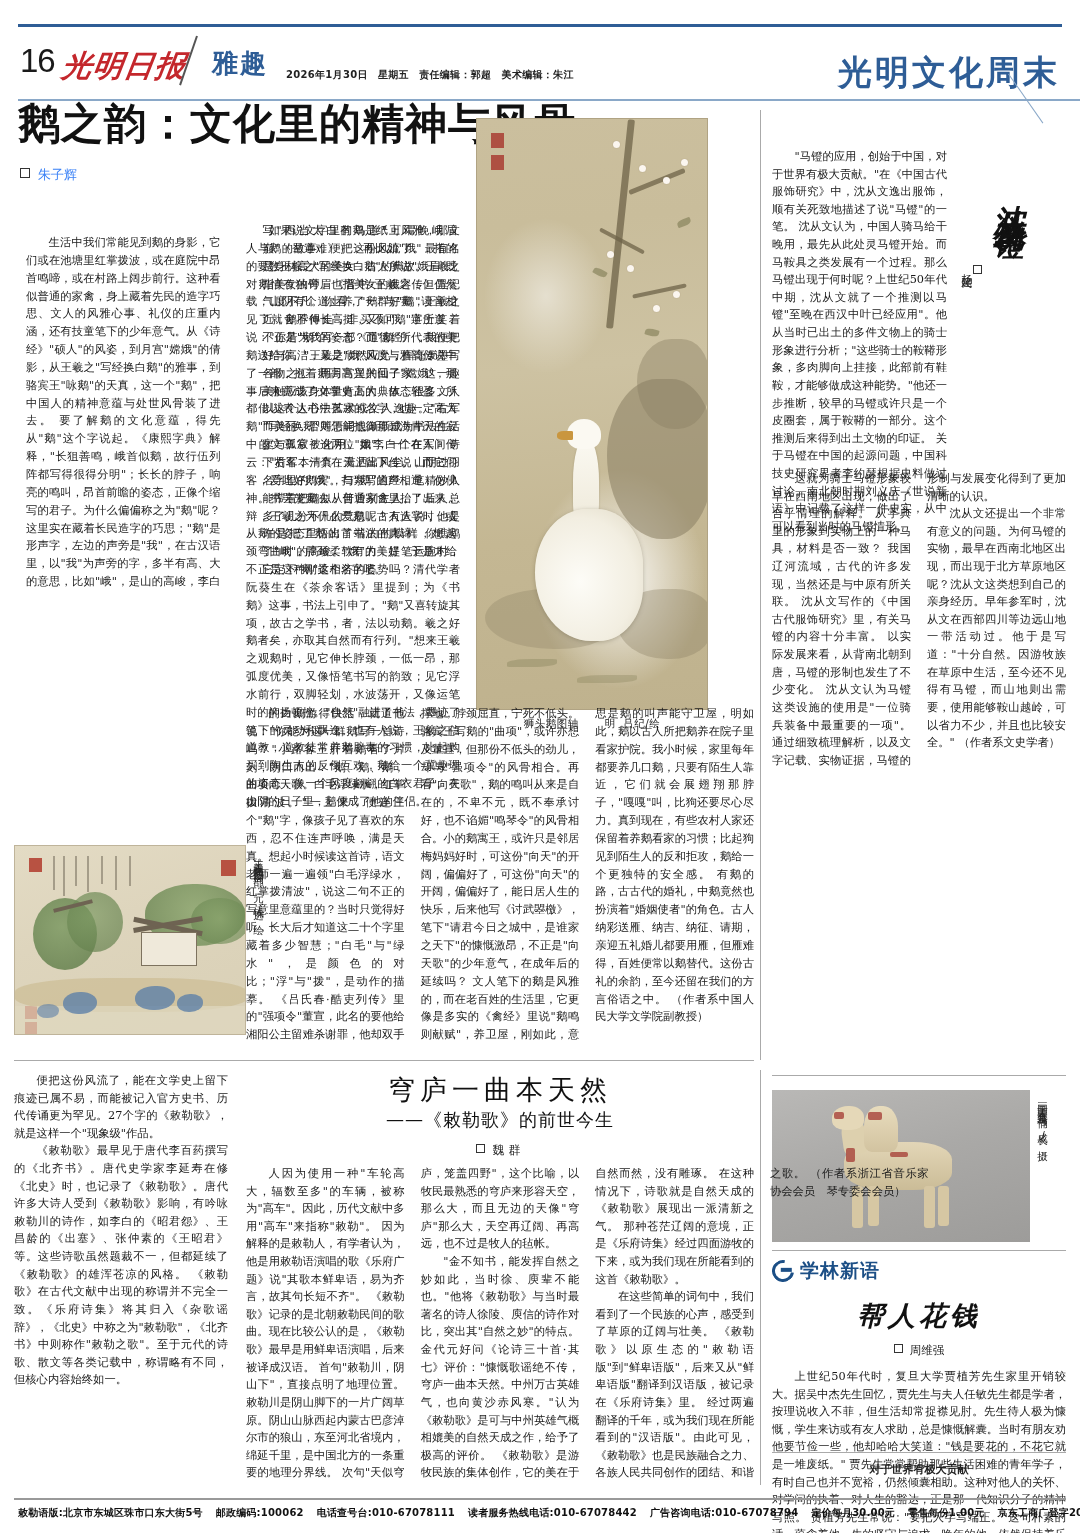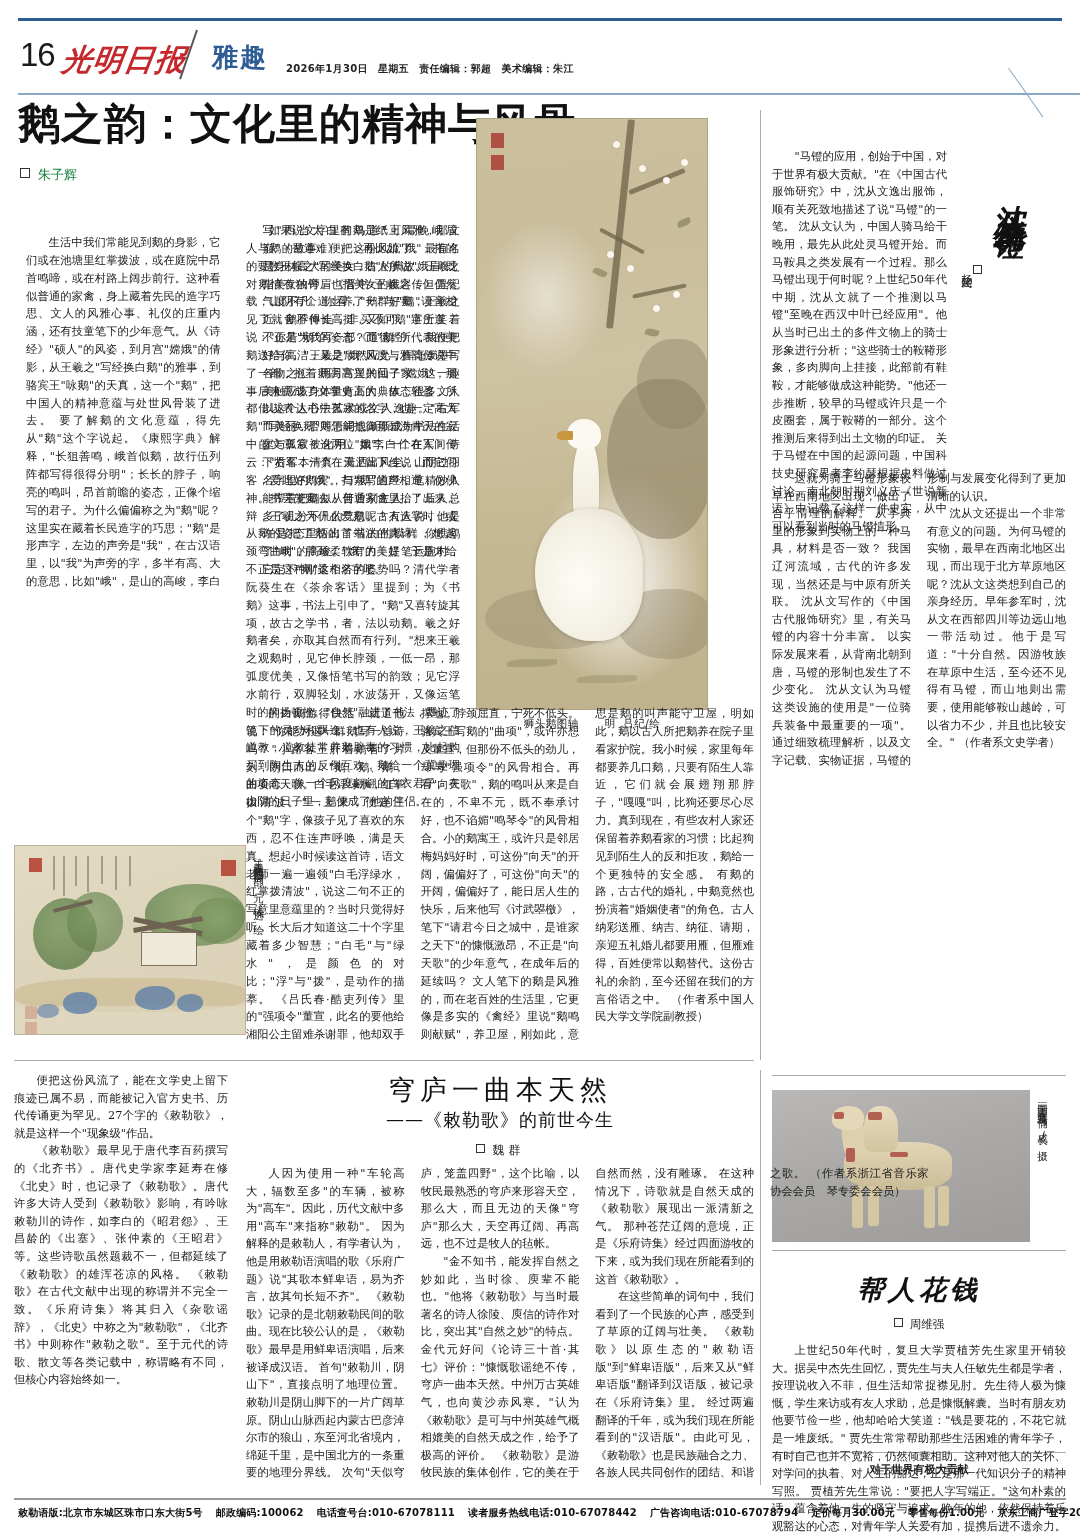--- a/index.html
+++ b/index.html
@@ -6,21 +6,21 @@
   html, body {
     width: 1080px; height: 1533px;
     background: #ffffff;
     font-family: "Liberation Serif", "DejaVu Serif", serif;
     overflow: hidden;
   }
   .page { position: relative; width: 1080px; height: 1533px; background: #fff; }
 
   
   .masthead {
-    position: absolute; left: 0; top: 18px; width: 1080px; height: 62px;
+    position: absolute; left: 0; top: 24px; width: 1080px; height: 62px;
   }
   .mh-rule-top {
     position: absolute; left: 18px; top: 0; width: 1044px; height: 3px;
     background: #2e5d96;
   }
   .page-num {
     position: absolute; left: 20px; top: 18px;
     font-size: 33px; font-weight: 400; color: #1a1a1a;
     font-family: "Liberation Sans", sans-serif; letter-spacing: -1px;
   }
@@ -64,21 +64,21 @@
   .main-area { position: absolute; left: 14px; top: 100px; width: 740px; }
 
   .headline {
     font-size: 42px; font-weight: 700; color: #111;
     font-family: "DejaVu Serif", serif;
     letter-spacing: 1px; line-height: 1.15;
     padding-left: 4px;
   }
   .byline {
     margin-top: 18px; padding-left: 6px;
-    font-size: 13px; color: #15803d;
+    font-size: 13px; color: #3b82f6;
     font-family: "DejaVu Serif", serif;
   }
   .byline .bx { display: inline-block; width: 10px; height: 10px;
     border: 1px solid #333; margin-right: 8px; vertical-align: 1px; }
 
   .body-cols {
     position: absolute; left: 14px; top: 222px;
     width: 455px; column-count: 2; column-gap: 18px;
     column-rule: none;
     font-size: 11.3px; line-height: 1.58; color: #1a1a1a;
@@ -382,20 +382,21 @@
 
 <div class="page">
 
   <div class="masthead">
     <div class="mh-rule-top"></div>
     <div class="page-num">16</div>
     <div class="logo-gm">光明日报</div>
     <div class="mh-slash"></div>
     <div class="section-name">雅趣</div>
     <div class="dateline">2026年1月30日　星期五　责任编辑：郭超　美术编辑：朱江</div>
+    <div class="weekend-title">光明文化周末</div>
     <div class="mh-rule-bottom"></div>
     <div class="mh-diag"></div>
   </div>
 
   <div class="vline" style="left:760px; top:110px; height:950px;"></div>
   <div class="vline" style="left:760px; top:1070px; height:415px;"></div>
   <div class="hline" style="left:14px; top:1060px; width:740px;"></div>
   <div class="hline" style="left:772px; top:1075px; width:294px;"></div>
   <div class="hline" style="left:772px; top:1250px; width:294px;"></div>
   <div class="hline" style="left:772px; top:1452px; width:294px;"></div>
@@ -529,20 +530,24 @@
       <div class="t-leg" style="left:166px; top:96px; height:40px;"></div>
       <div class="t-red" style="left:62px; top:22px; width:10px; height:7px;"></div>
       <div class="t-red" style="left:96px; top:22px; width:14px; height:8px;"></div>
       <div class="t-red" style="left:74px; top:58px; width:9px; height:14px;"></div>
       <div class="t-red" style="left:118px; top:62px; width:18px; height:5px;"></div>
     </div>
   </div>
   <div class="terr-cap">三国吴丁奉墓骑马俑　成长/摄</div>
 
   <div class="sb2">
+    <div class="sb-logo-row">
+      <span class="g-mark"></span>
+      <span class="sb-title">学林新语</span>
+    </div>
     <div class="xl-title">帮人花钱</div>
     <div class="xl-by">
       <span class="bx"></span><span>周维强</span>
     </div>
     <div class="xl-body">
       <p>上世纪50年代时，复旦大学贾植芳先生家里开销较大。据吴中杰先生回忆，贾先生与夫人任敏先生都是学者，按理说收入不菲，但生活却常捉襟见肘。先生待人极为慷慨，学生来访或有友人求助，总是慷慨解囊。当时有朋友劝他要节俭一些，他却哈哈大笑道："钱是要花的，不花它就是一堆废纸。"
 贾先生常常帮助那些生活困难的青年学子，有时自己也并不宽裕，仍然倾囊相助。这种对他人的关怀、对学问的执着、对人生的豁达，正是那一代知识分子的精神写照。
 贾植芳先生常说："要把人字写端正。"这句朴素的话，蕴含着他一生的坚守与追求。晚年的他，依然保持着乐观豁达的心态，对青年学人关爱有加，提携后进不遗余力。
 这种"帮人花钱"的事，是他毕生的习惯。早在三四十年代，贾先生就在资助穷学生。</p>
     </div>

